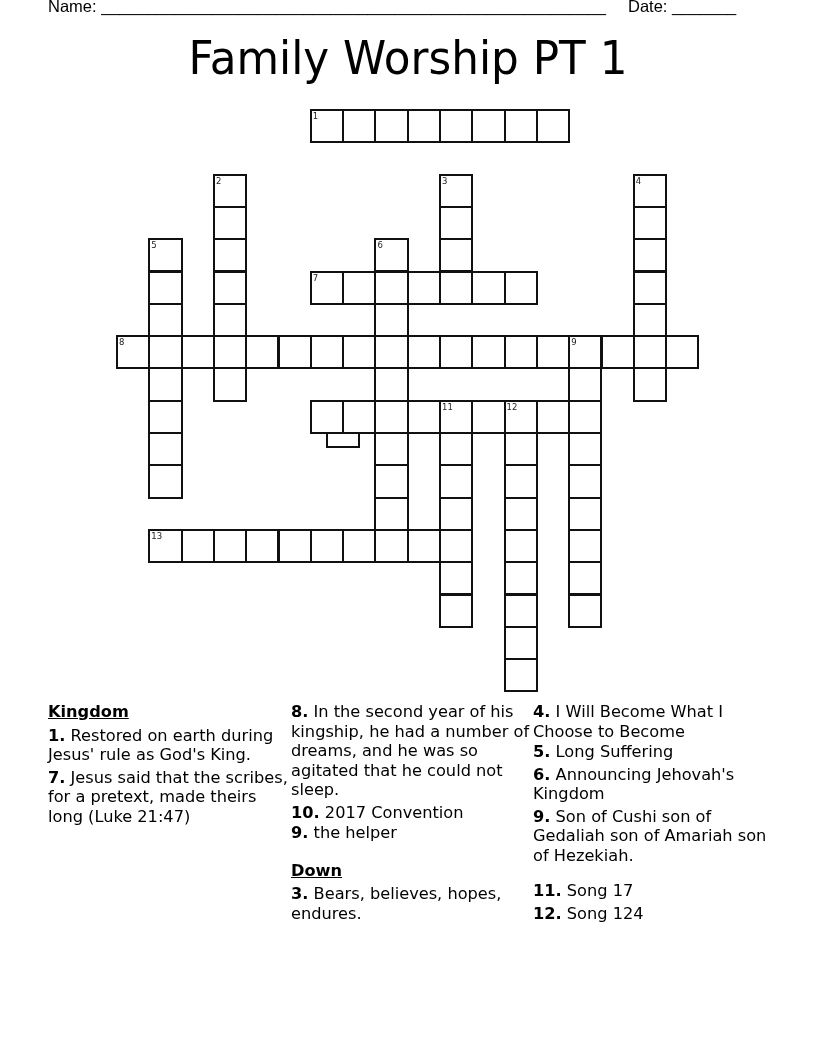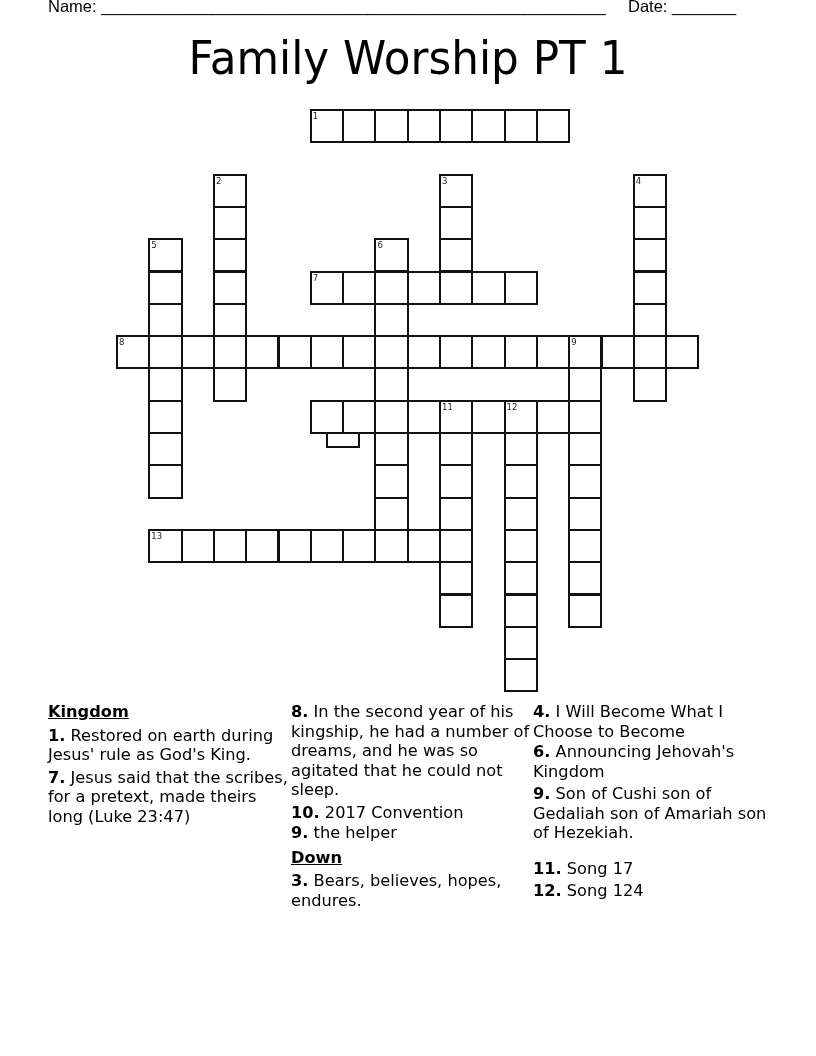--- a/index.html
+++ b/index.html
@@ -9,21 +9,21 @@
   #date-row { left: 628px; }
   .title { position: absolute; left: 0; width: 816px; top: 30px; text-align: center; font-family: "DejaVu Sans", sans-serif; font-size: 47px; font-weight: normal; letter-spacing: 0px; transform: scaleX(0.93); transform-origin: center; }
   #grid { position: absolute; left: 0; top: 0; width: 816px; height: 700px; }
   .cell { position: absolute; width: 32.3px; height: 32.3px; box-sizing: border-box; border: 2px solid #111; background: #fff; }
   .cell .num { position: absolute; left: 1px; top: 0px; font-family: "DejaVu Sans", sans-serif; font-size: 8.5px; line-height: 10px; color: #222; }
   .clues { position: absolute; top: 702px; font-family: "DejaVu Sans", sans-serif; font-size: 16.2px; line-height: 19.5px; color: #000; }
   .col1 { left: 48px; width: 240px; }
   .col2 { left: 291px; width: 240px; }
   .col3 { left: 533px; width: 240px; }
   .section-head { font-weight: bold; text-decoration: underline; margin-top: 0; margin-bottom: 4px; }
-  .section-head.down { margin-top: 5px; text-decoration: underline; }
+  .section-head.down { margin-top: 18px; text-decoration: underline; }
   .clue { margin-bottom: 3px; }
   .clue b { font-weight: bold; }
 </style>
 </head>
 <body>
 
 <div class="hdr" id="name-row">
   <span>Name:</span>
   <span>_______________________________________________________</span>
 </div>
@@ -160,30 +160,31 @@
     <div class="cell" style="left: 503.6px; top: 528.9px; width: 34.3px; height: 34.3px;"></div>
     <div class="cell" style="left: 503.6px; top: 561.2px; width: 34.3px; height: 34.3px;"></div>
     <div class="cell" style="left: 503.6px; top: 593.5px; width: 34.3px; height: 34.3px;"></div>
     <div class="cell" style="left: 503.6px; top: 625.8px; width: 34.3px; height: 34.3px;"></div>
     <div class="cell" style="left: 503.6px; top: 658.1px; width: 34.3px; height: 34.3px;"></div>
   </div>
 
 <div class="clues col1">
   <div class="section-head">Kingdom</div>
   <div class="clue"><b>1.</b> <span>Restored on earth during Jesus' rule as God's King.</span></div>
-  <div class="clue"><b>7.</b> <span>Jesus said that the scribes, for a pretext, made theirs long (Luke 23:47)</span></div>
+  <div class="clue"><b>7.</b> <span>Jesus said that the scribes, for a pretext, made theirs long (Luke 21:47)</span></div>
 </div>
 
 <div class="clues col2">
   <div class="clue"><b>8.</b> <span>In the second year of his kingship, he had a number of dreams, and he was so agitated that he could not sleep.</span></div>
   <div class="clue" style="margin-bottom:1px"><b>10.</b> <span>2017 Convention</span></div>
   <div class="clue"><b>9.</b> <span>the helper</span></div>
   <div class="section-head down">Down</div>
   <div class="clue"><b>3.</b> <span>Bears, believes, hopes, endures.</span></div>
 </div>
 
 <div class="clues col3">
   <div class="clue" style="margin-bottom:1px"><b>4.</b> <span>I Will Become What I Choose to Become</span></div>
+  <div class="clue"><b>5.</b> <span>Long Suffering</span></div>
   <div class="clue"><b>6.</b> <span>Announcing Jehovah's Kingdom</span></div>
   <div class="clue" style="margin-bottom:16px"><b>9.</b> <span>Son of Cushi son of Gedaliah son of Amariah son of Hezekiah.</span></div>
   <div class="clue"><b>11.</b> <span>Song 17</span></div>
   <div class="clue"><b>12.</b> <span>Song 124</span></div>
 </div>
 
 </body></html>

